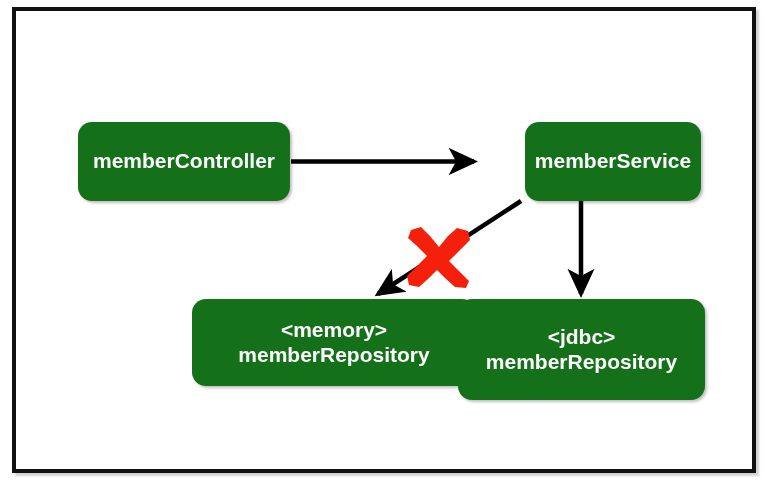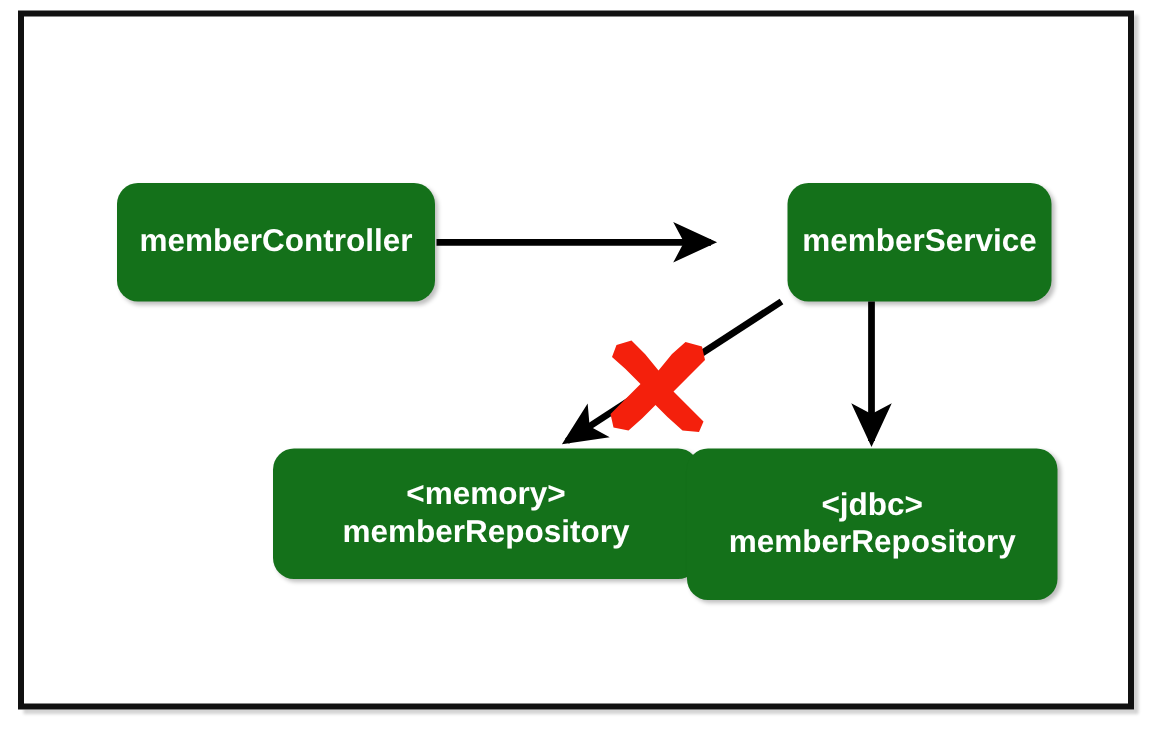--- a/index.html
+++ b/index.html
@@ -73,21 +73,21 @@
     height: 79px;
   }
   #box-member-service {
     left: 480px;
     top: 122px;
     width: 176px;
     height: 79px;
     margin-left: 45px;
   }
   #box-memory-repo {
-    left: 182px;
+    left: 192px;
     top: 299px;
     width: 284px;
     height: 87px;
   }
   #box-jdbc-repo {
     left: 458px;
     top: 299px;
     width: 247px;
     height: 101px;
   }

